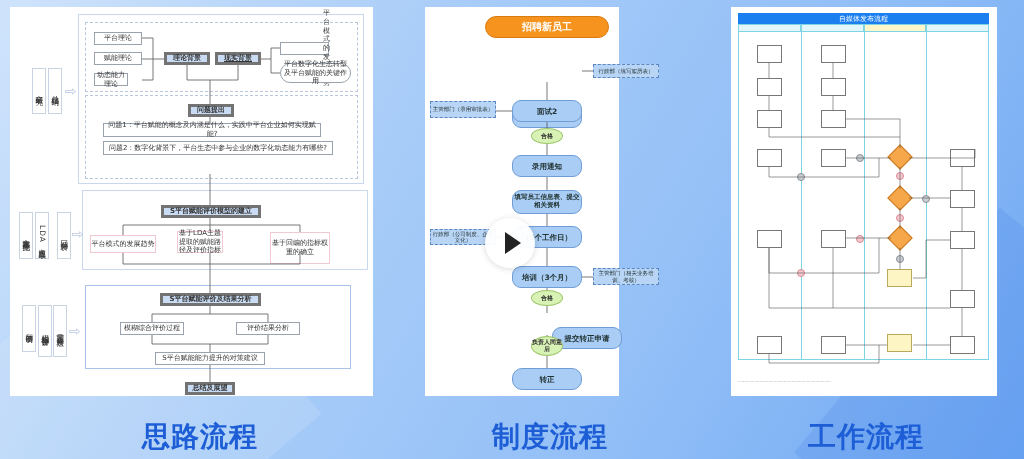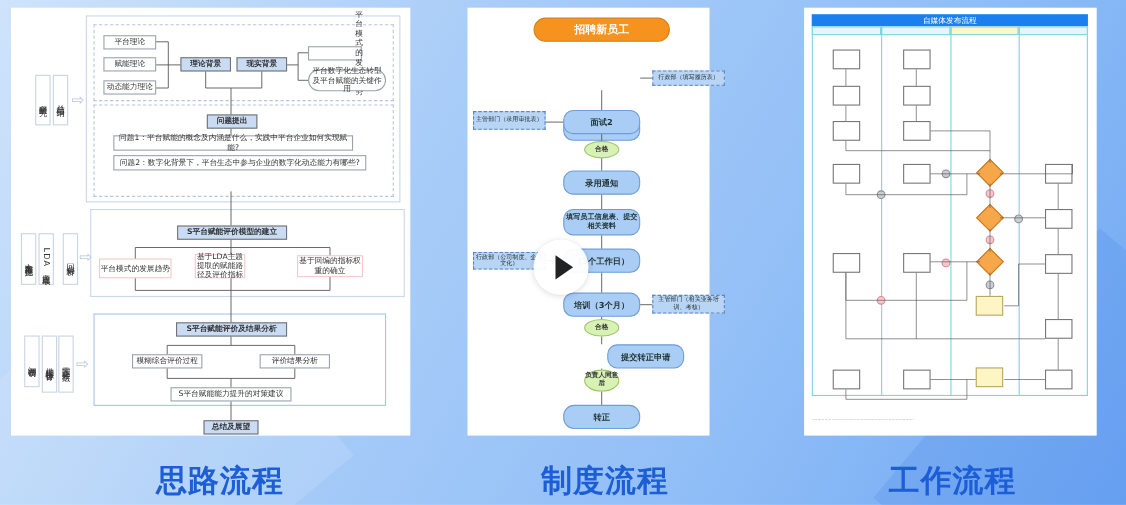--- a/index.html
+++ b/index.html
@@ -8,35 +8,35 @@
     font-family: "DejaVu Sans", sans-serif;
     background: linear-gradient(120deg, #cfe3fb 0%, #a9cdf8 35%, #94c0f7 65%, #6fa8f3 100%);
     position: relative;
   }
   .bg-stripe { position: absolute; pointer-events: none; }
   .bg-stripe.s1 { left: -80px; top: 300px; width: 360px; height: 260px; background: rgba(255,255,255,0.12); transform: rotate(-40deg); }
   .bg-stripe.s2 { right: -120px; top: 260px; width: 280px; height: 320px; background: rgba(60,120,230,0.18); transform: rotate(40deg); }
 
   .panel { position: absolute; background: #fff; top: 7px; height: 389px; }
   #p1 { left: 10px; width: 363px; }
-  #p2 { left: 425px; width: 220px; }
+  #p2 { left: 425px; width: 194px; }
   #p3 { left: 731px; width: 266px; }
 
   .caption {
     position: absolute; top: 418px; font-size: 28px; color: #1d5ed6;
     font-weight: bold; letter-spacing: 1px; text-align: center;
   }
   #cap1 { left: 140px; width: 120px; }
   #cap2 { left: 490px; width: 120px; }
   #cap3 { left: 806px; width: 120px; }
 
   
   .b { position: absolute; font-size: 7px; color: #333; display: flex; align-items: center; justify-content: center; text-align: center; line-height: 1.25; }
   .b.plain { border: 1px solid #9aa3ad; background: #fff; }
-  .b.blue { border: 1px solid #737373; background: #c9dcf4; font-weight: bold; }
+  .b.blue { border: 3px solid #737373; background: #c9dcf4; font-weight: bold; }
   .b.pink { border: 1px solid #f1c9d0; background: #fff; }
   .b.vert { border: 1px solid #c9d4e3; background: #fff; writing-mode: vertical-rl; letter-spacing: 1px; font-size: 7.5px; }
   .frame { position: absolute; border: 1px solid #c9d8ee; }
   .frame.dash { border: 1px dashed #b9c6dc; }
   .frame.blueframe { border: 1px solid #a9c3ea; }
   .arrow-hollow { position: absolute; font-size: 14px; color: #b9c8de; }
 
   
   .p2-title {
     position: absolute; left: 60px; top: 9px; width: 124px; height: 22px; border-radius: 11px;
@@ -104,34 +104,34 @@
   <div class="b vert" style="left:47px;top:205px;width:14px;height:47px;">回编分析</div>
   <div class="arrow-hollow" style="left:62px;top:219px;">⇨</div>
 
   <div class="b vert" style="left:12px;top:298px;width:14px;height:47px;">问卷调研</div>
   <div class="b vert" style="left:28px;top:298px;width:14px;height:52px;">模糊综合评价</div>
   <div class="b vert" style="left:43px;top:298px;width:14px;height:52px;">雷达图分析法</div>
   <div class="arrow-hollow" style="left:59px;top:316px;">⇨</div>
 
   <div class="b plain" style="left:84px;top:25px;width:48px;height:13px;">平台理论</div>
   <div class="b plain" style="left:84px;top:45px;width:48px;height:13px;">赋能理论</div>
-  <div class="b plain" style="left:84px;top:66px;width:48px;height:13px;">动态能力理论</div>
+  <div class="b plain" style="left:84px;top:66px;width:34px;height:13px;">动态能力理论</div>
   <div class="b blue" style="left:154px;top:45px;width:46px;height:13px;">理论背景</div>
-  <div class="b blue" style="left:205px;top:45px;width:46px;height:13px;">现实背景</div>
+  <div class="b blue" style="left:205px;top:45px;width:46px;height:13px;text-decoration:underline;">现实背景</div>
   <div class="b plain" style="left:270px;top:35px;width:49px;height:13px;padding-left:44px;">平台模式的发展趋势</div>
   <div class="b plain" style="left:270px;top:56px;width:71px;height:20px;border-radius:10px;">平台数字化生态转型及平台赋能的关键作用</div>
 
   <div class="b blue" style="left:178px;top:97px;width:46px;height:13px;">问题提出</div>
   <div class="b plain" style="left:93px;top:116px;width:218px;height:14px;">问题1：平台赋能的概念及内涵是什么，实践中平台企业如何实现赋能?</div>
   <div class="b plain" style="left:93px;top:134px;width:230px;height:14px;">问题2：数字化背景下，平台生态中参与企业的数字化动态能力有哪些?</div>
 
   <div class="b blue" style="left:151px;top:198px;width:100px;height:13px;">S平台赋能评价模型的建立</div>
   <div class="b pink" style="left:80px;top:228px;width:66px;height:18px;">平台模式的发展趋势</div>
   <div class="b pink" style="left:167px;top:224px;width:46px;height:22px;">基于LDA主题提取的赋能路径及评价指标</div>
-  <div class="b pink" style="left:260px;top:225px;width:60px;height:20px;">基于回编的指标权重的确立</div>
+  <div class="b pink" style="left:260px;top:225px;width:60px;height:32px;">基于回编的指标权重的确立</div>
 
   <div class="b blue" style="left:150px;top:286px;width:101px;height:13px;">S平台赋能评价及结果分析</div>
   <div class="b plain" style="left:110px;top:315px;width:64px;height:13px;">模糊综合评价过程</div>
   <div class="b plain" style="left:226px;top:315px;width:64px;height:13px;">评价结果分析</div>
   <div class="b plain" style="left:145px;top:345px;width:110px;height:13px;">S平台赋能能力提升的对策建议</div>
   <div class="b blue" style="left:175px;top:375px;width:50px;height:13px;">总结及展望</div>
 
   <svg class="lines" width="363" height="389">
     <g stroke="#555" stroke-width="0.8" fill="none">
       <path d="M132 31 H143 V73 H132 M132 52 H154"></path>
@@ -151,21 +151,21 @@
 <div class="panel" id="p2">
   <div class="p2-title">招聘新员工</div>
   <div class="step" style="top:53px;margin-top:46px;">面试1</div>
   <div class="step" style="top:93px;">面试2</div>
   <div class="oval" style="top:121px;">合格</div>
   <div class="step" style="top:148px;">录用通知</div>
   <div class="step" style="top:183px;height:24px;font-size:6.5px;">填写员工信息表、提交相关资料</div>
   <div class="step" style="top:219px;">（3个工作日）</div>
   <div class="step" style="top:259px;">培训（3个月）</div>
   <div class="oval" style="top:283px;">合格</div>
-  <div class="step" style="top:306px;margin-left:40px;">提交转正申请</div>
+  <div class="step" style="top:320px;margin-left:40px;">提交转正申请</div>
   <div class="oval" style="top:329px;height:20px;">负责人同意后</div>
   <div class="step" style="top:361px;border-radius:10px;">转正</div>
 
   <div class="note" style="left:168px;top:57px;width:66px;">行政部（填写履历表）</div>
   <div class="note" style="left:5px;top:94px;width:66px;height:17px;">主管部门（录用审批表）</div>
   <div class="note" style="left:5px;top:222px;width:66px;height:16px;">行政部（公司制度、企业文化）</div>
   <div class="note" style="left:168px;top:261px;width:66px;height:17px;">主管部门（相关业务培训、考核）</div>
 
   <svg class="lines" width="243" height="389">
     <g stroke="#555" stroke-width="0.8" fill="none">

